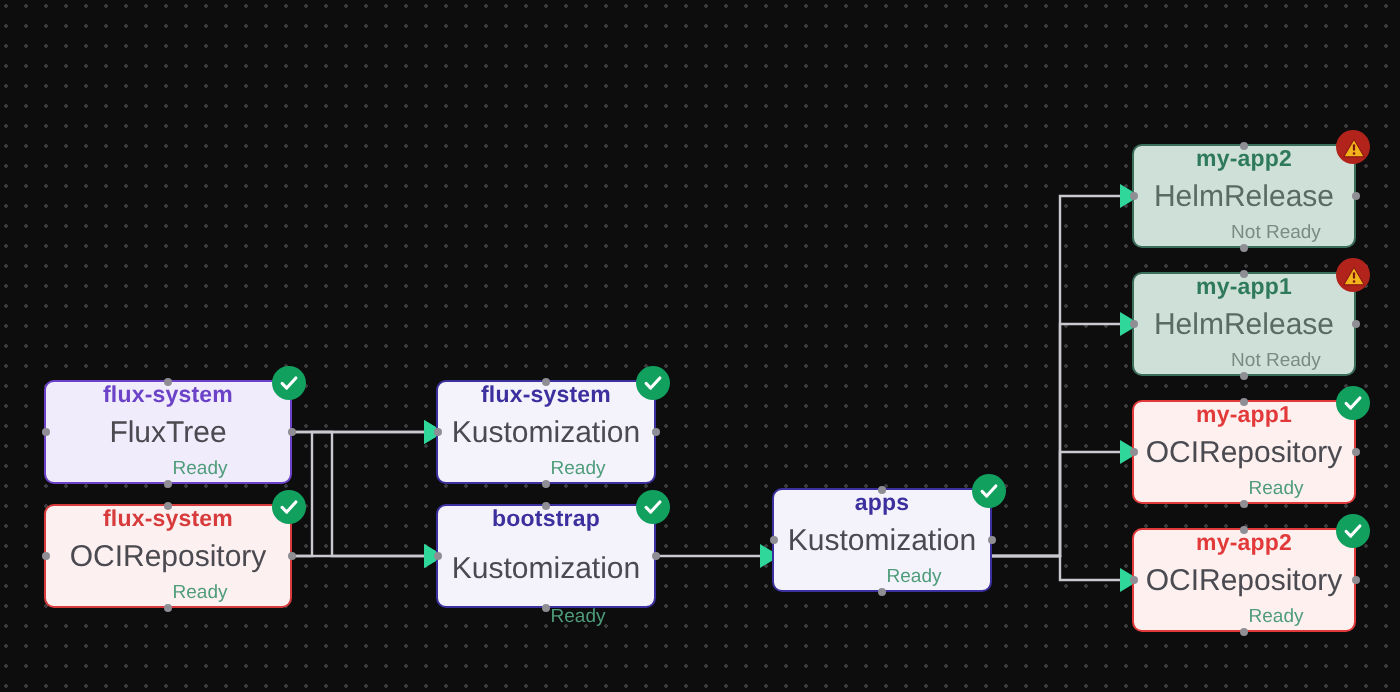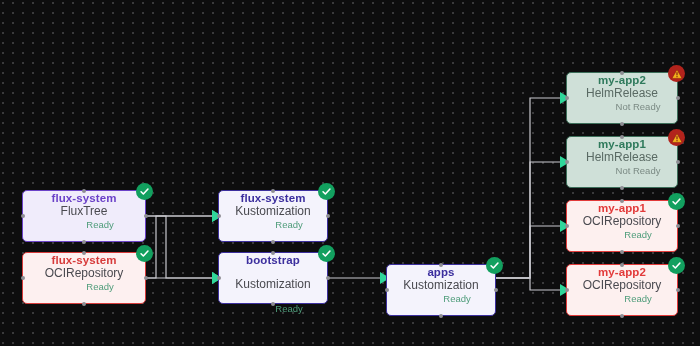--- a/index.html
+++ b/index.html
@@ -28,31 +28,31 @@
   }
   .node {
     position: absolute;
     box-sizing: border-box;
     border-radius: 5px;
     border-width: 1.4px;
     border-style: solid;
     display: flex;
     flex-direction: column;
     align-items: center;
-    justify-content: flex-start;
+    justify-content: space-between;
     z-index: 5;
   }
   .node-title {
     font-weight: bold;
     font-size: 11.5px;
     line-height: 14px;
     letter-spacing: 0.1px;
   }
   .node-kind {
-    font-size: 12px;
+    font-size: 15px;
     line-height: 13px;
     color: #4a4a50;
   }
   .node-status {
     font-size: 9.5px;
     line-height: 13px;
     margin-left: 32px;
   }
   
   .v-fluxtree {
@@ -198,21 +198,21 @@
         <div class="handle h-left"></div>
         <div class="handle h-right"></div>
         <div class="handle h-top"></div>
         <div class="handle h-bot"></div>
         <div class="badge badge-ok" style="background: rgb(18, 160, 95);">
           <svg width="11" height="11" viewBox="0 0 24 24" aria-hidden="true">
             <path d="M4.5 12.5 L9.5 17.5 L19.5 6.5" fill="none" stroke="#ffffff" stroke-width="3.4" stroke-linecap="round" stroke-linejoin="round"></path>
           </svg>
         </div>
       </div>
-      <div class="node v-kustomization" style="left: 386px; top: 264px; width: 110px; height: 52px;">
+      <div class="node v-kustomization" style="left: 386px; top: 244px; width: 110px; height: 52px;">
         <div class="node-title">apps</div>
         <div class="node-kind">Kustomization</div>
         <div class="node-status">Ready</div>
         <div class="handle h-left"></div>
         <div class="handle h-right"></div>
         <div class="handle h-top"></div>
         <div class="handle h-bot"></div>
         <div class="badge badge-ok" style="background: rgb(18, 160, 95);">
           <svg width="11" height="11" viewBox="0 0 24 24" aria-hidden="true">
             <path d="M4.5 12.5 L9.5 17.5 L19.5 6.5" fill="none" stroke="#ffffff" stroke-width="3.4" stroke-linecap="round" stroke-linejoin="round"></path>

